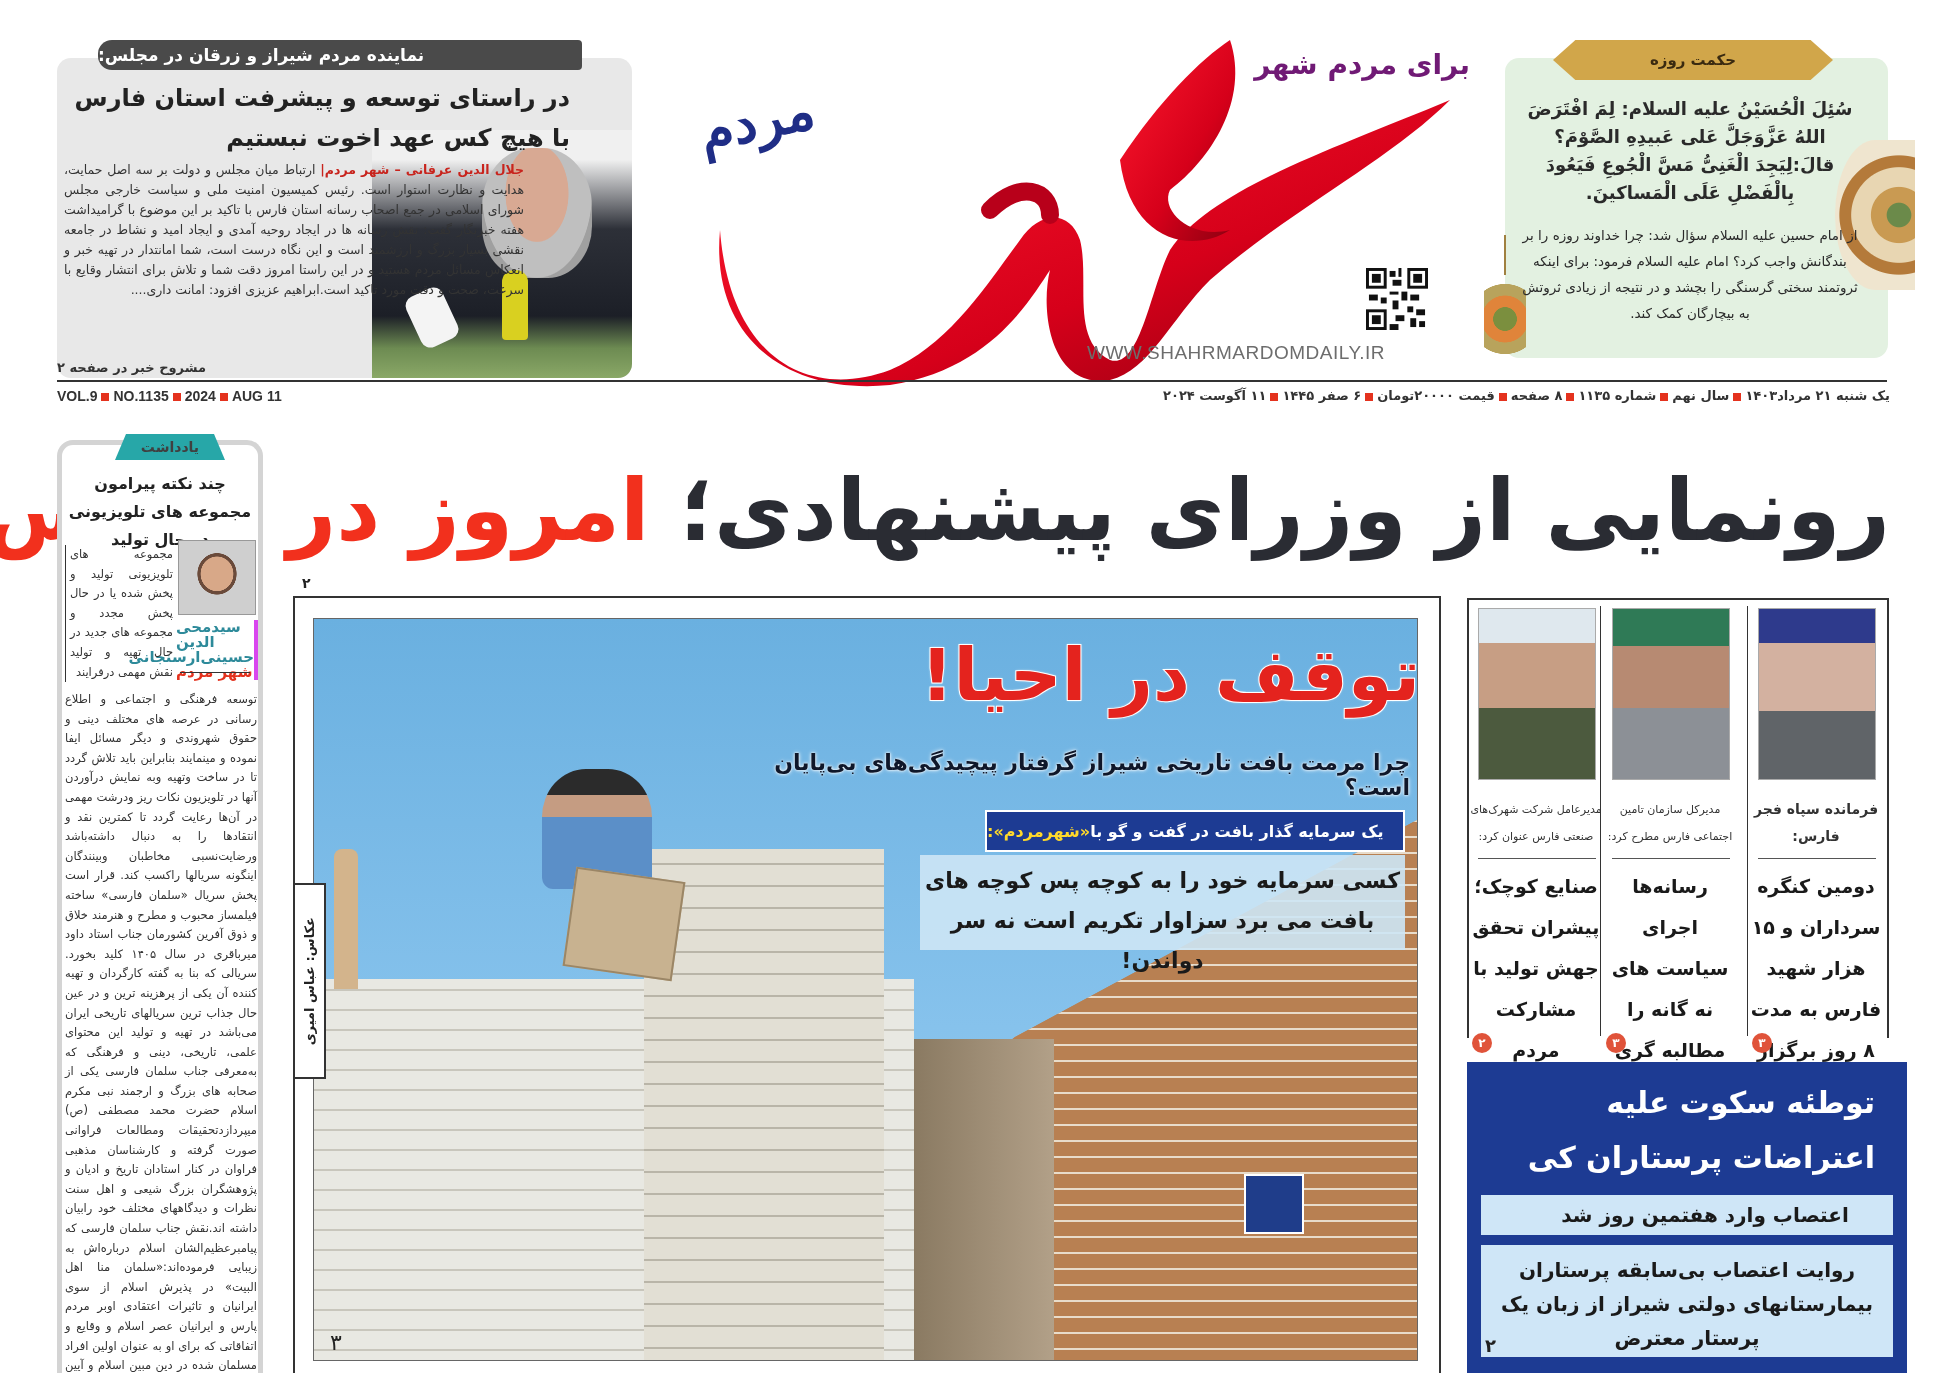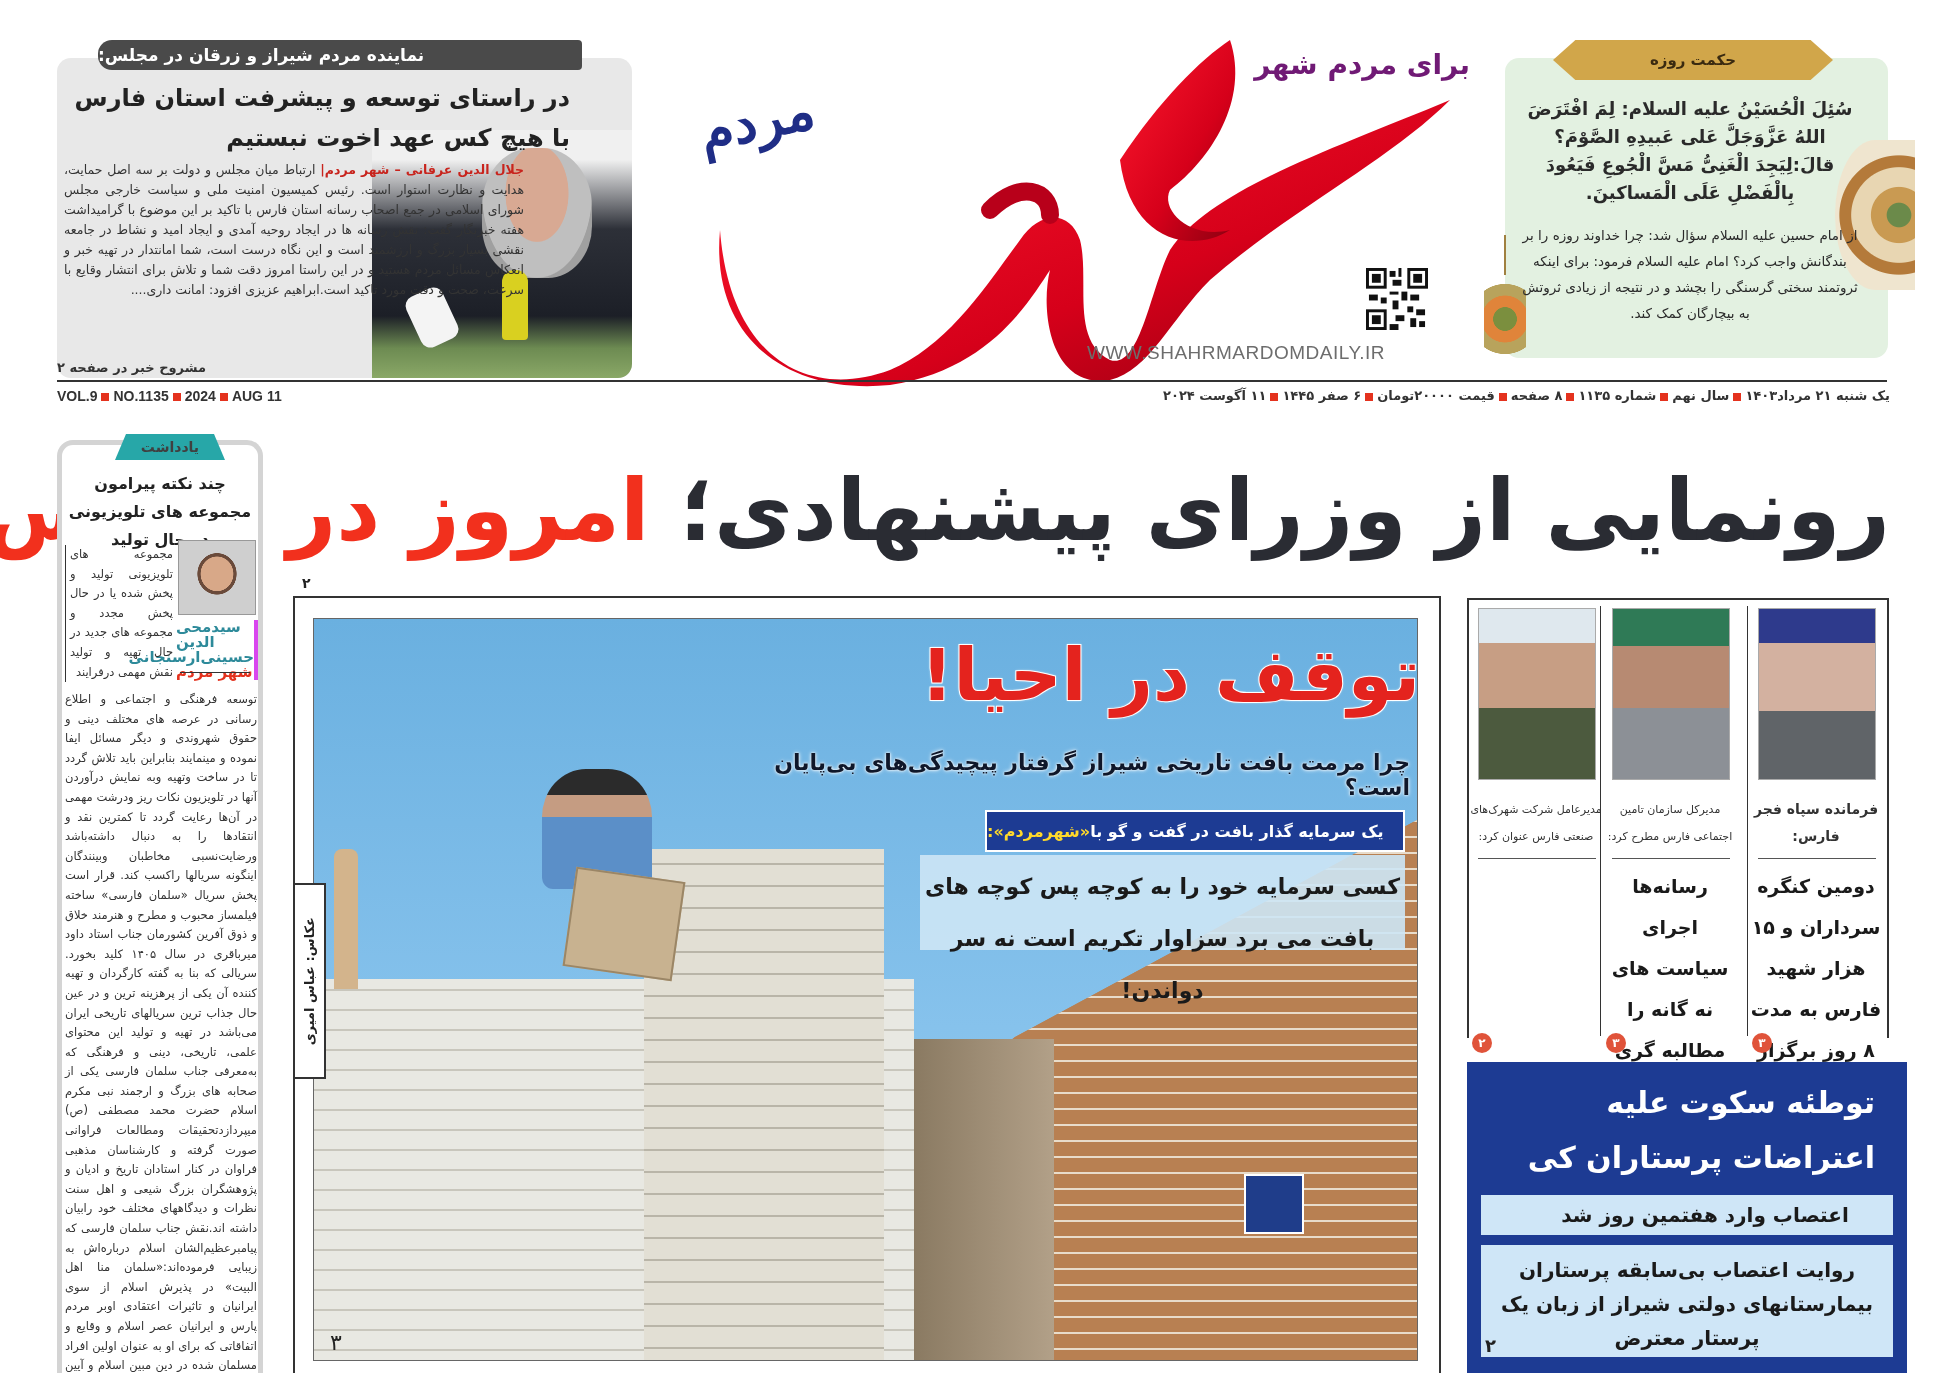--- a/index.html
+++ b/index.html
@@ -66,21 +66,21 @@
   .wall-shadow { position:absolute; left:600px; top:420px; width:140px; height:325px; background: linear-gradient(90deg,#8a7a62,#b2a088); }
   .pole { position:absolute; left:20px; top:230px; width:24px; height:140px; background:#d3b48c; border-radius: 8px 8px 0 0; }
   .worker { position:absolute; left:228px; top:150px; width:110px; height:120px; background: linear-gradient(180deg, #2b2b2b 0 22%, #c59c82 22% 40%, #5b8fc8 40% 100%); border-radius: 40% 40% 10% 10%; }
   .wheelbarrow { position:absolute; left:255px; top:255px; width:110px; height:100px; background:#c8b290; transform: rotate(8deg); border: 2px solid #9b8666; }
   .street-sign { position:absolute; left:930px; top:555px; width:60px; height:60px; background:#1f3d8a; border:2px solid #fff; }
 
   .photo-title { left: 900px; top: 620px; width: 520px; text-align: right; font-size: 72px; font-weight: bold; color: #e4231e; line-height: 110px; -webkit-text-stroke: 2px #fff; paint-order: stroke fill; text-shadow: 0 0 3px #fff; }
   .photo-sub { left: 740px; top: 750px; width: 670px; text-align: right; font-size: 22px; font-weight: bold; color: #0f172a; text-shadow: 0 0 4px #fff, 0 0 2px #fff; }
   .photo-kicker { left: 985px; top: 810px; width: 420px; height: 42px; background: #1d3b93; border: 2px solid #fff; color: #fff; font-size: 16px; font-weight: bold; display:flex; align-items:center; justify-content:flex-end; padding-right: 18px; }
   .photo-kicker .yellow { color: #ffd92a; }
-  .photo-quote { left: 920px; top: 855px; width: 485px; height: 95px; background: rgba(205,230,245,0.9); font-size: 22px; font-weight: bold; text-align: center; line-height: 52px; color:#1a1a1a; padding-top: 6px; }
+  .photo-quote { left: 920px; top: 855px; width: 485px; height: 95px; background: rgba(205,230,245,0.9); font-size: 22px; font-weight: bold; text-align: center; line-height: 40px; color:#1a1a1a; padding-top: 6px; }
   .photo-credit { left: 293px; top: 883px; width: 33px; height: 196px; background: #fff; border:2px solid #333; display:flex; align-items:center; justify-content:center; }
   .photo-credit span { writing-mode: vertical-rl; transform: rotate(180deg); font-size: 13px; font-weight: bold; white-space: nowrap; }
   .photo-page { left: 330px; top: 1330px; font-size: 22px; color:#222; }
 
   
   .rc-frame { left: 1467px; top: 598px; width: 422px; height: 440px; border-left: 2px solid #333; border-right: 2px solid #333; border-top: 2px solid #333; }
   .card { position:absolute; top: 608px; width: 132px; height: 430px; }
   .card .pic { position:absolute; left: 8px; top: 0; width: 118px; height: 172px; border:1px solid #aaa; }
   .card .lead { position:absolute; left: 0; top: 188px; width: 132px; font-size: 11px; line-height: 27px; text-align: center; color:#333; }
   .card .lead.big { font-size: 14px; font-weight:bold; }
@@ -235,20 +235,21 @@
   <div class="rule"></div>
   <div class="hed">رسانه‌ها اجرای سیاست های نه گانه را مطالبه گری کنند</div>
   <div class="pg">۳</div>
 </div>
 <div class="col-sep" style="left:1600px;"></div>
 
 <div class="card rtl" style="left:1470px;">
   <div class="pic pic1"></div>
   <div class="lead">مدیرعامل شرکت شهرک‌های صنعتی فارس عنوان کرد:</div>
   <div class="rule"></div>
+  <div class="hed">صنایع کوچک؛ پیشران تحقق جهش تولید با مشارکت مردم</div>
   <div class="pg">۲</div>
 </div>
 
 <div class="abs nurse-box"></div>
 <div class="abs nurse-title rtl">توطئه سکوت علیه اعتراضات پرستاران کی شکسته می شود؟</div>
 <div class="abs nurse-sub1 rtl">اعتصاب وارد هفتمین روز شد</div>
 <div class="abs nurse-sub2 rtl">روایت اعتصاب بی‌سابقه پرستاران بیمارستانهای دولتی شیراز از زبان یک پرستار معترض</div>
 <div class="abs nurse-page">۲</div>
 
 </body></html>

